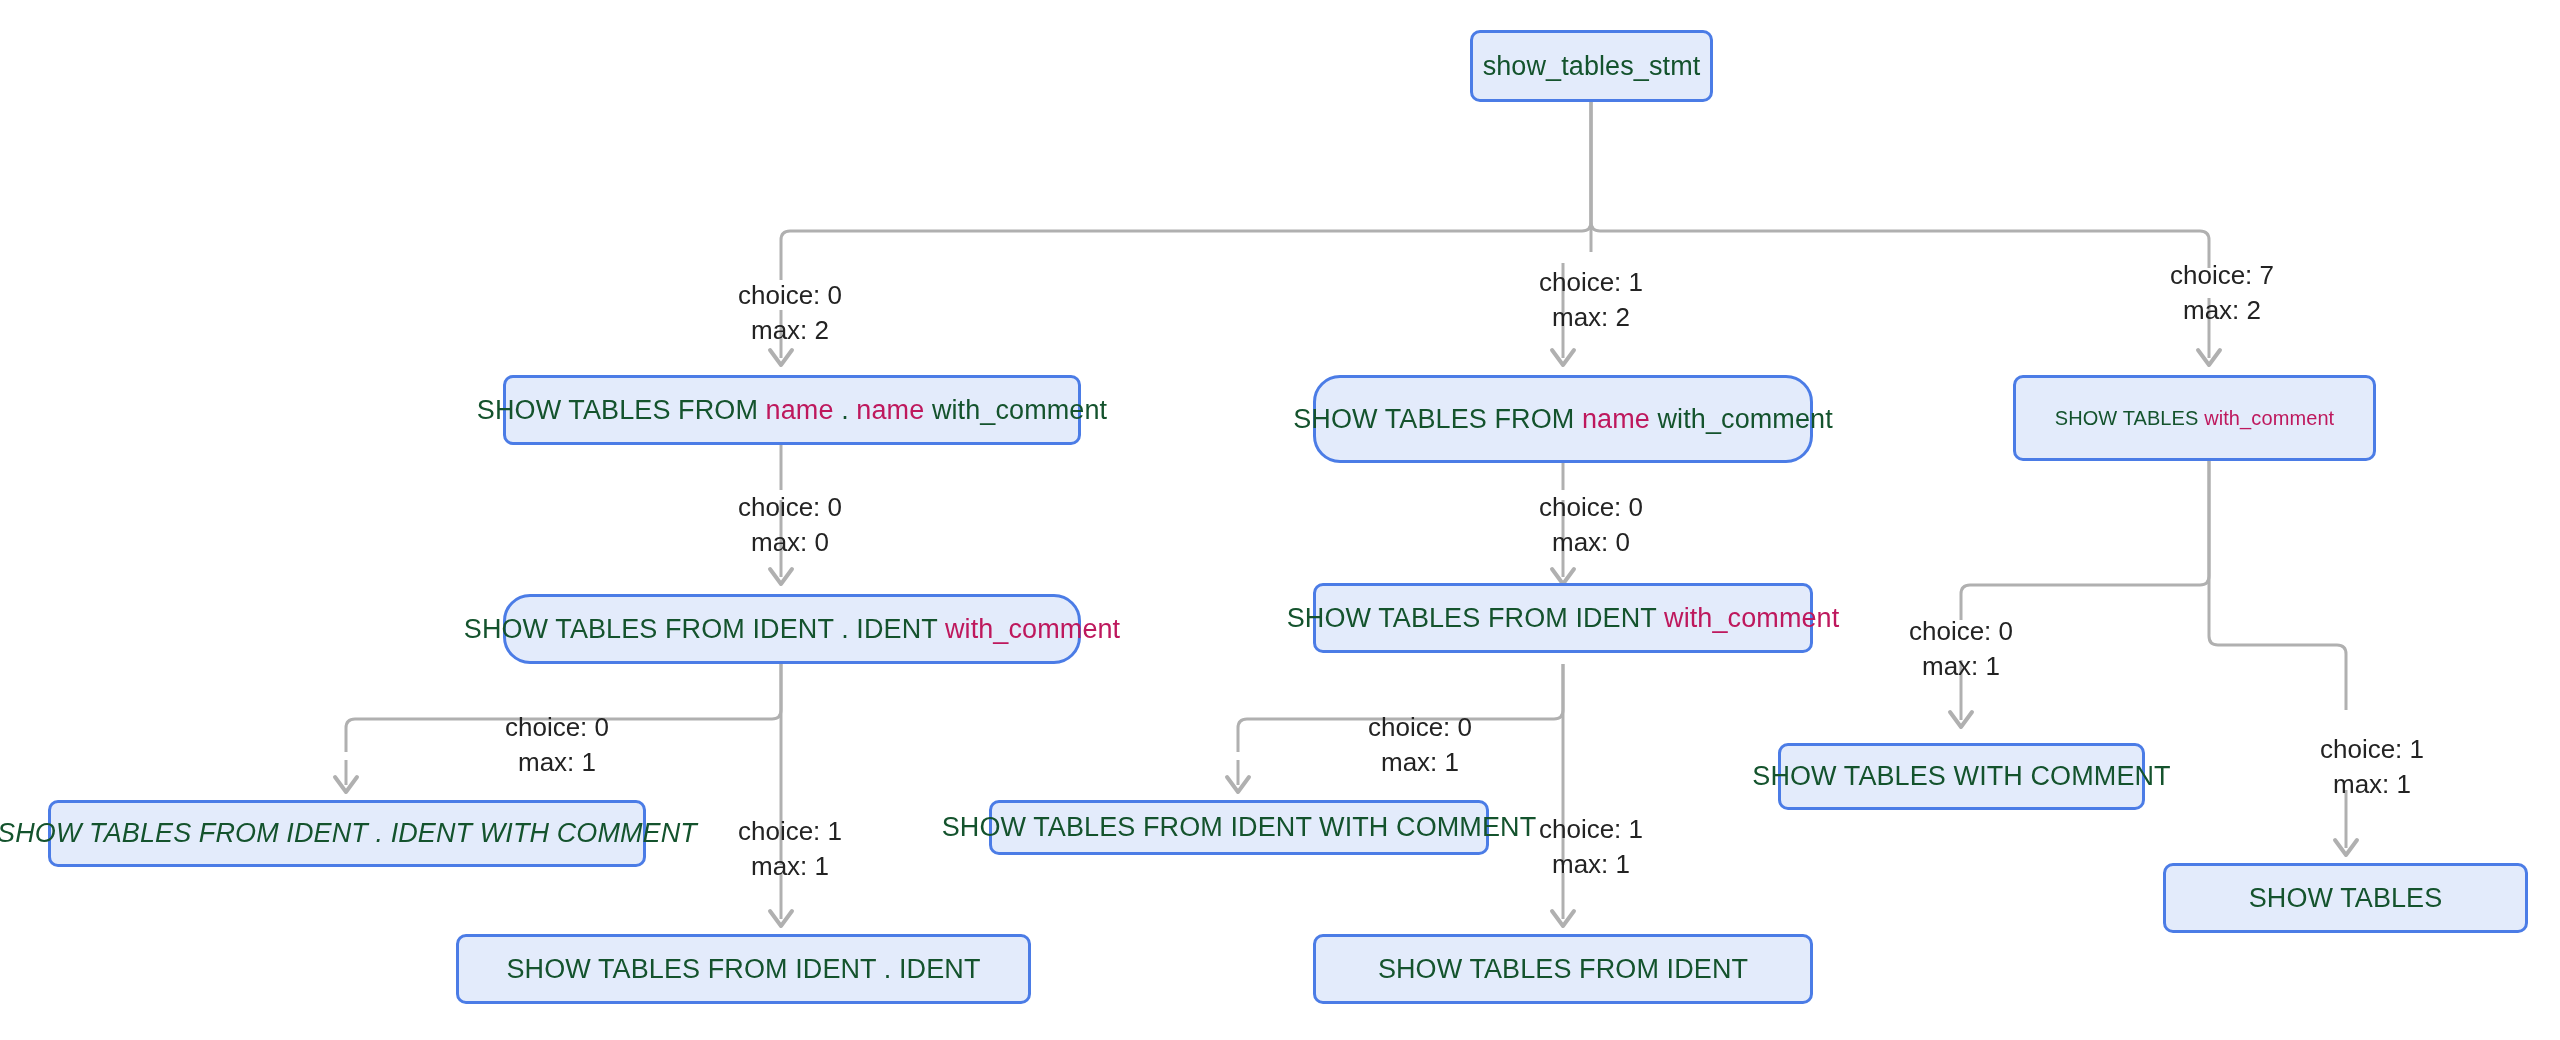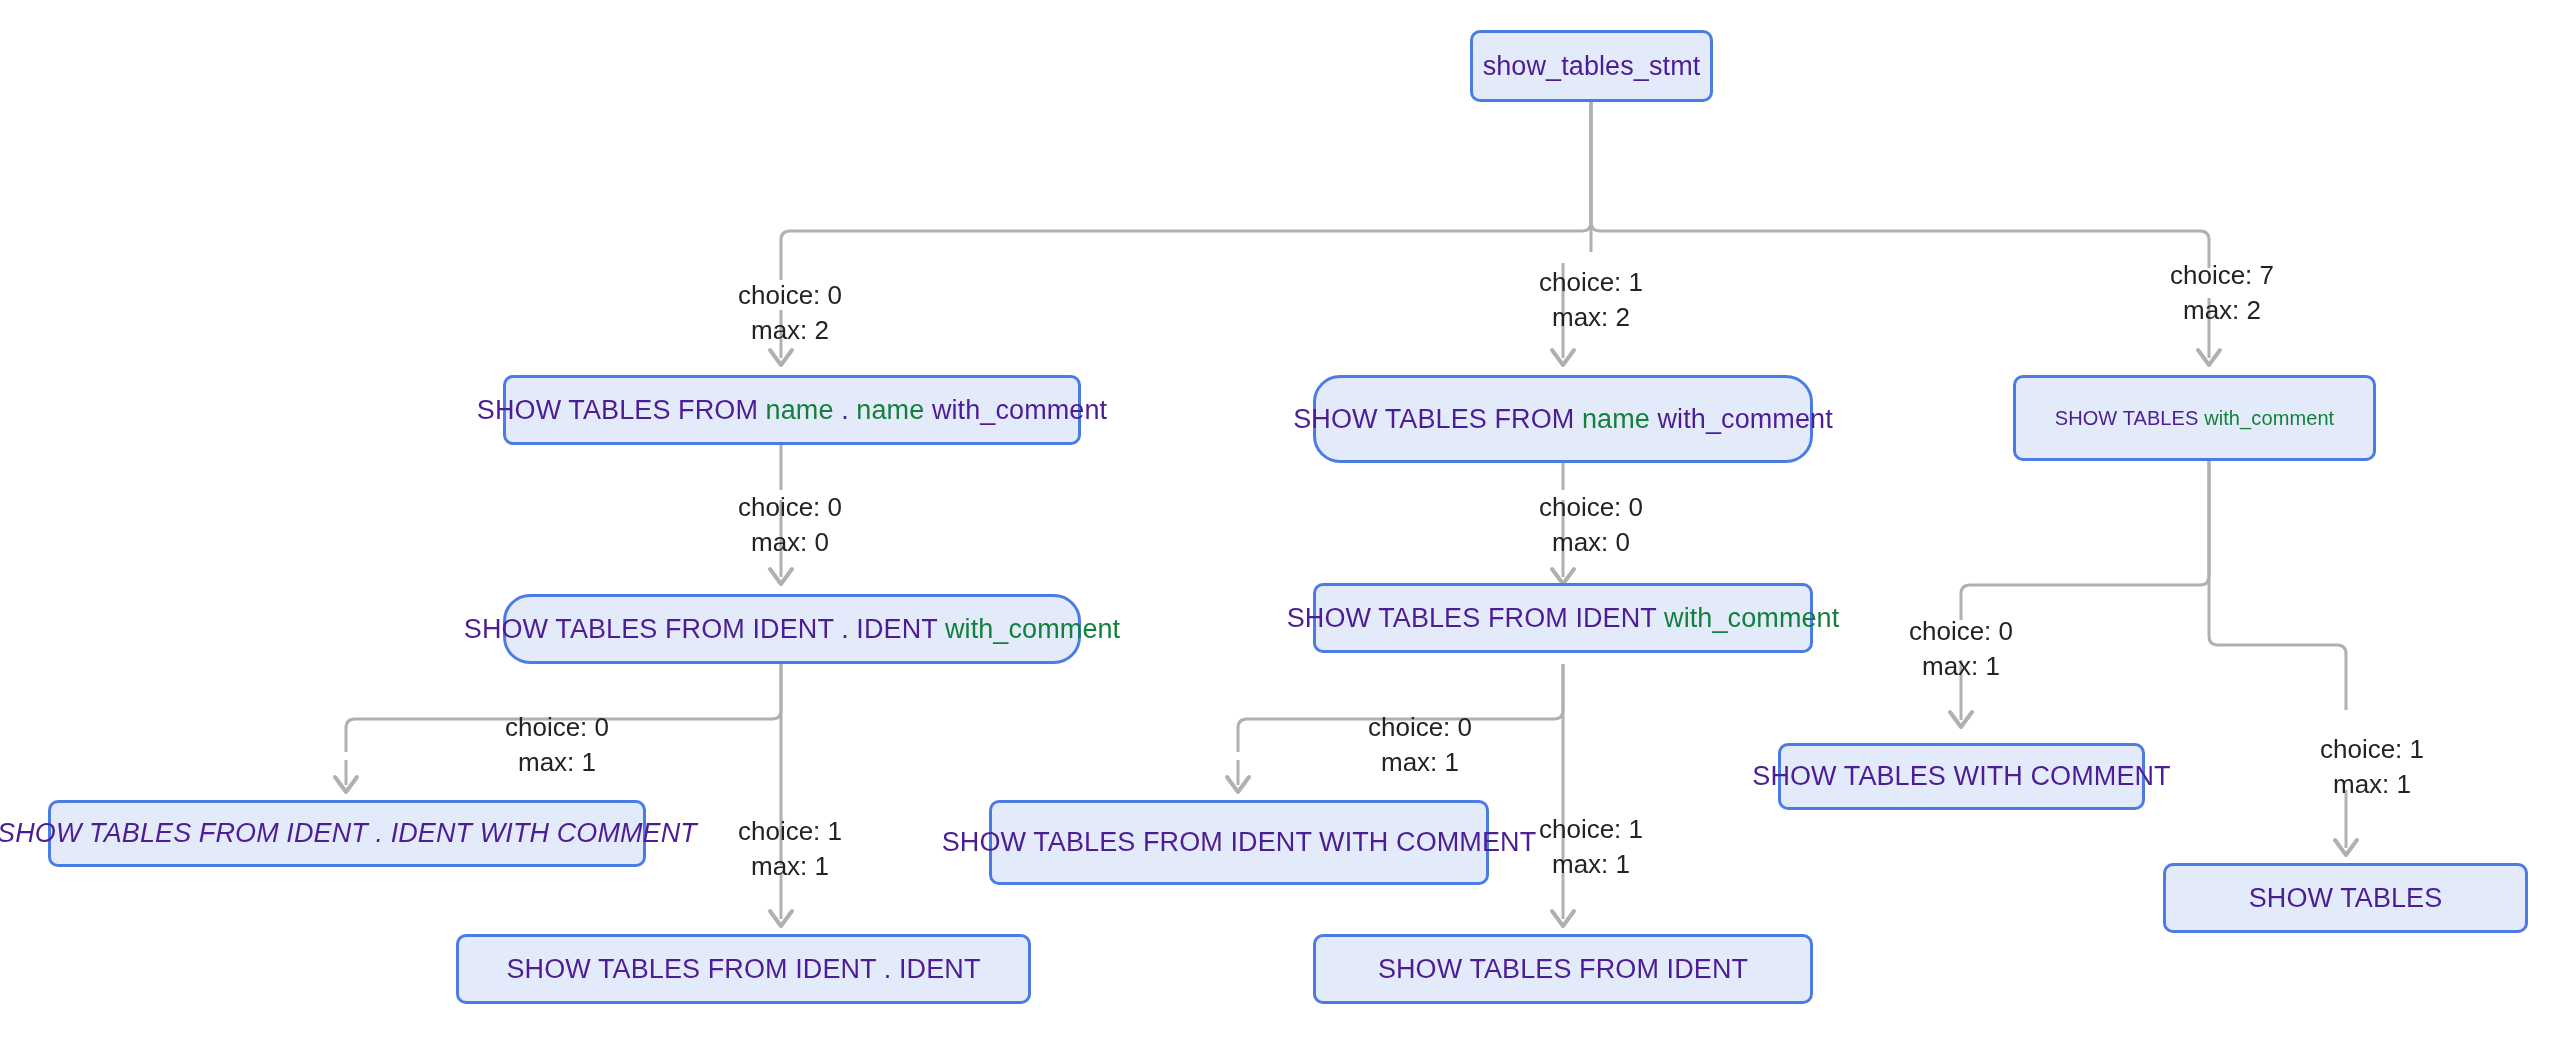--- a/index.html
+++ b/index.html
@@ -34,25 +34,25 @@
     align-items: center;
     justify-content: center;
     color: #21252b;
     font-size: 27px;
     line-height: 1;
     letter-spacing: 0.1px;
     white-space: nowrap;
     z-index: 2;
   }
   .node .tok-red {
-    color: #15803d;
+    color: #be185d;
     text-align: right;
   }
   .node .tok-dark {
-    color: #4c1d95;
+    color: #14532d;
   }
   .edge-label {
     position: absolute;
     text-align: center;
     color: #232323;
     font-size: 26px;
     line-height: 1.35;
     white-space: nowrap;
     z-index: 3;
     transform: translateX(-50%);
@@ -134,21 +134,21 @@
       </div>
       <div class="node" style="left: 503px; top: 594px; width: 578px; height: 70px; font-size: 27px; border-radius: 27px;">
         <span><span class="tok-dark">SHOW TABLES FROM IDENT . IDENT </span><span class="tok-red">with_comment</span></span>
       </div>
       <div class="node" style="left: 1313px; top: 583px; width: 500px; height: 70px; font-size: 27px;">
         <span><span class="tok-dark">SHOW TABLES FROM IDENT </span><span class="tok-red">with_comment</span></span>
       </div>
       <div class="node" style="left: 48px; top: 800px; width: 598px; height: 67px; font-size: 27px; font-style: italic;">
         <span><span class="tok-dark">SHOW TABLES FROM IDENT . IDENT WITH COMMENT</span></span>
       </div>
-      <div class="node" style="left: 989px; top: 800px; width: 500px; height: 85px; font-size: 27px;">
+      <div class="node" style="left: 989px; top: 800px; width: 500px; height: 55px; font-size: 27px;">
         <span><span class="tok-dark">SHOW TABLES FROM IDENT WITH COMMENT</span></span>
       </div>
       <div class="node" style="left: 1778px; top: 735px; width: 367px; height: 67px; font-size: 27px; margin-top: 8px;">
         <span><span class="tok-dark">SHOW TABLES WITH COMMENT</span></span>
       </div>
       <div class="node" style="left: 456px; top: 934px; width: 575px; height: 70px; font-size: 27px;">
         <span><span class="tok-dark">SHOW TABLES FROM IDENT . IDENT</span></span>
       </div>
       <div class="node" style="left: 1313px; top: 934px; width: 500px; height: 70px; font-size: 27px;">
         <span><span class="tok-dark">SHOW TABLES FROM IDENT</span></span>

